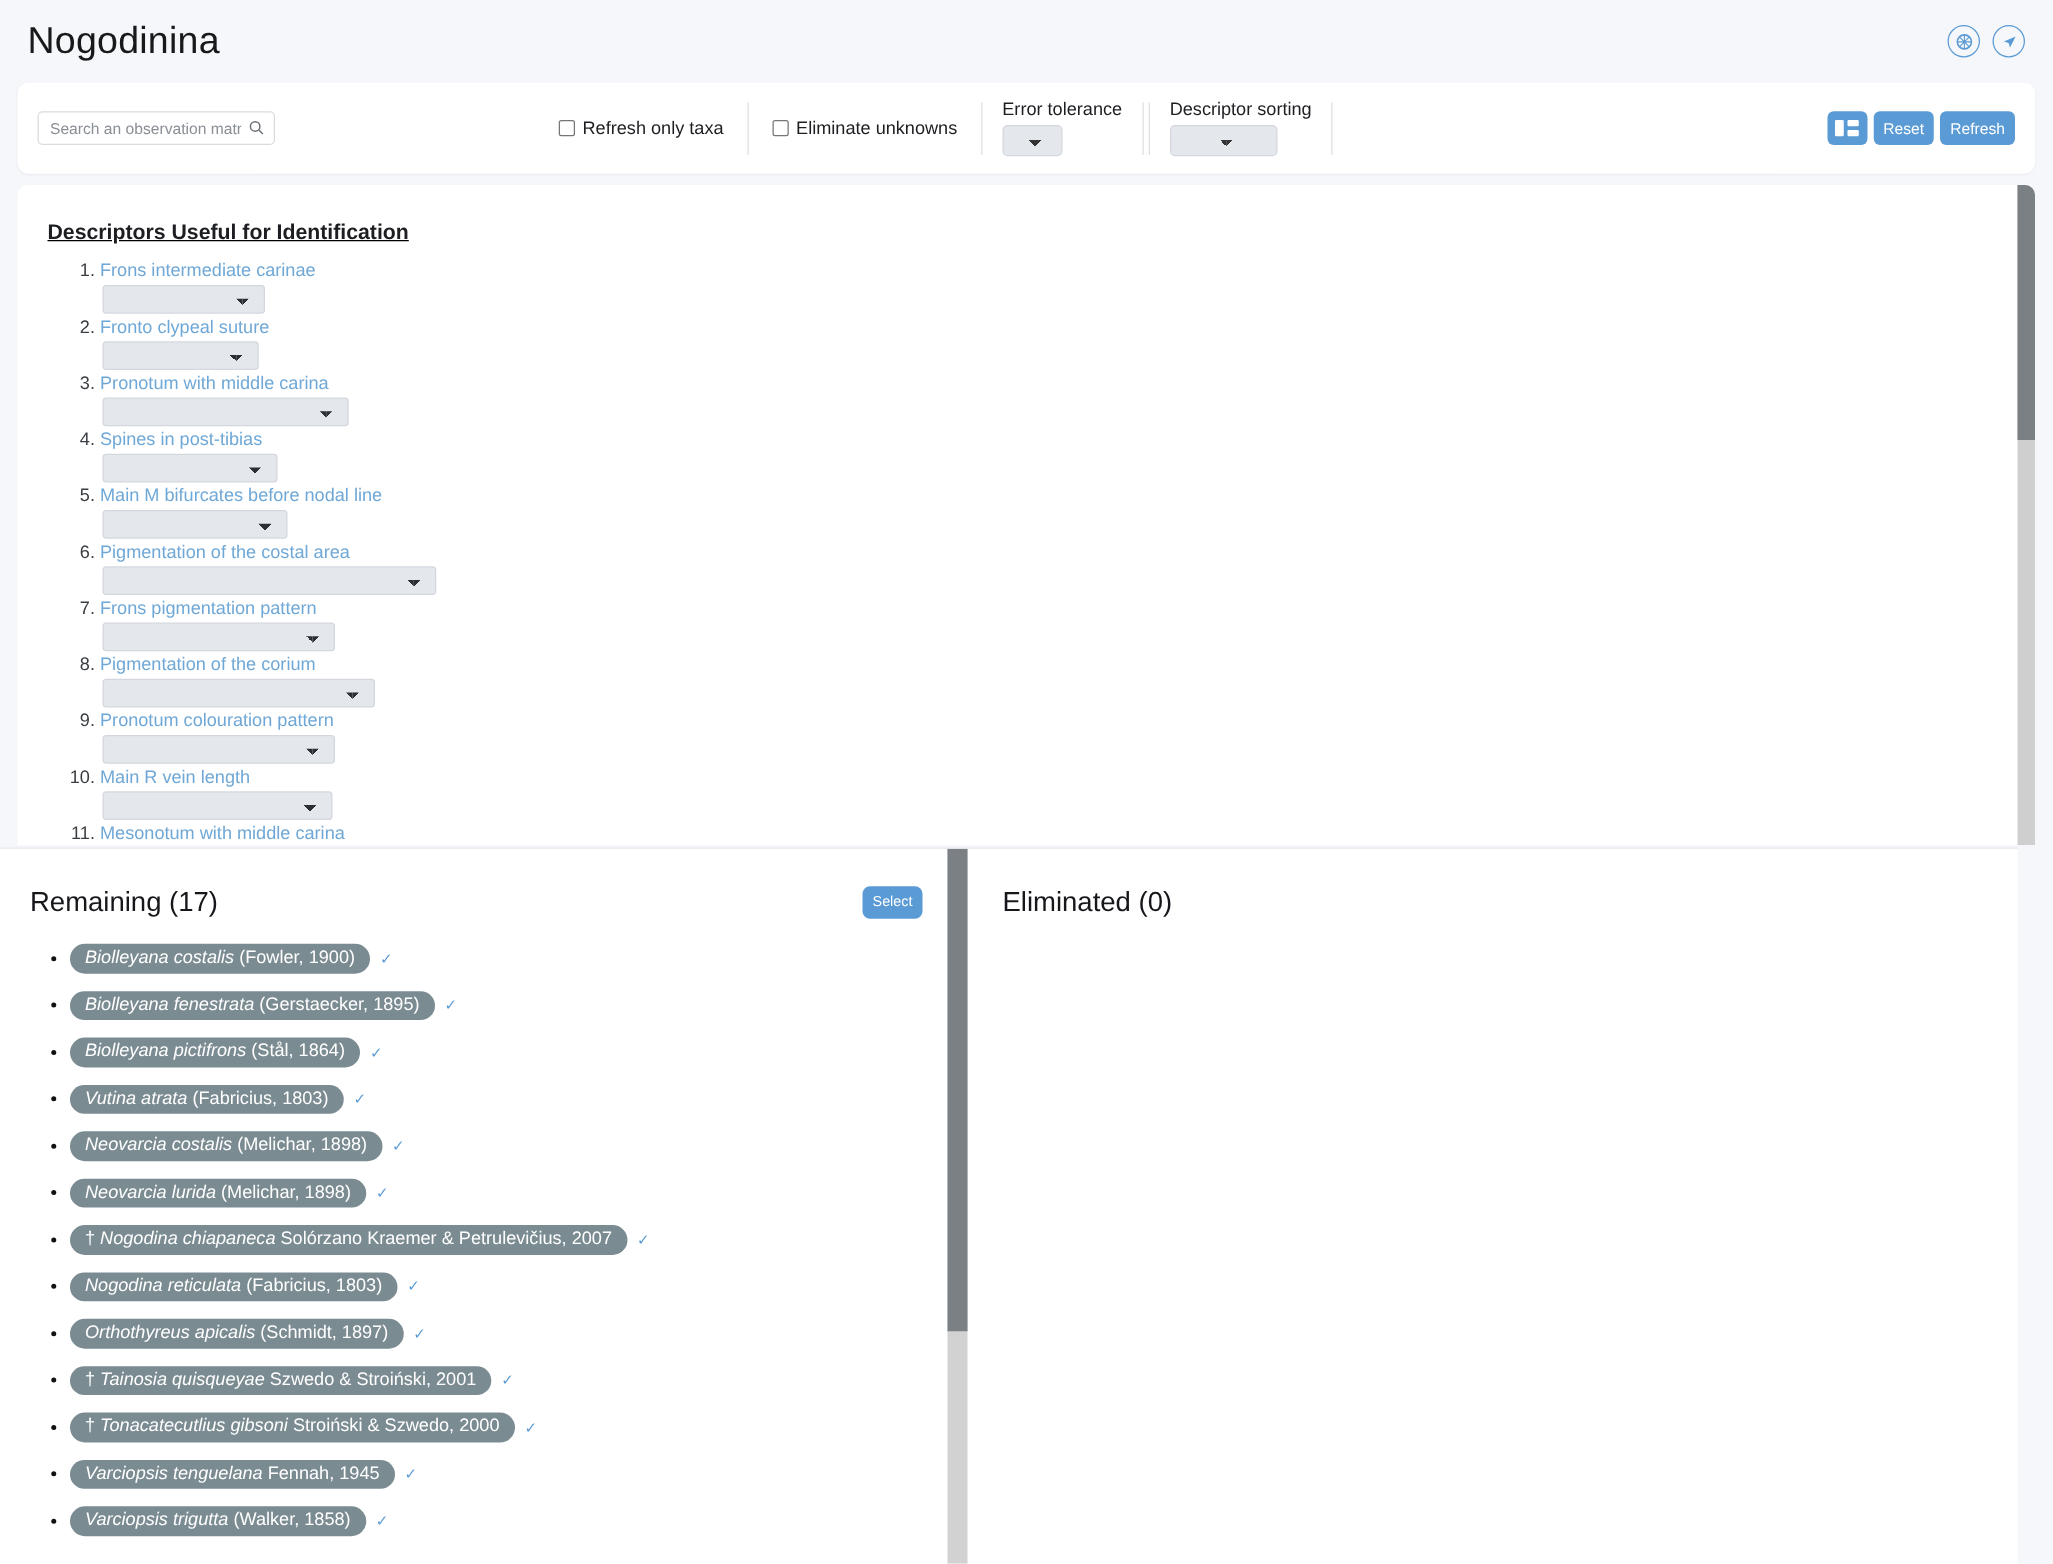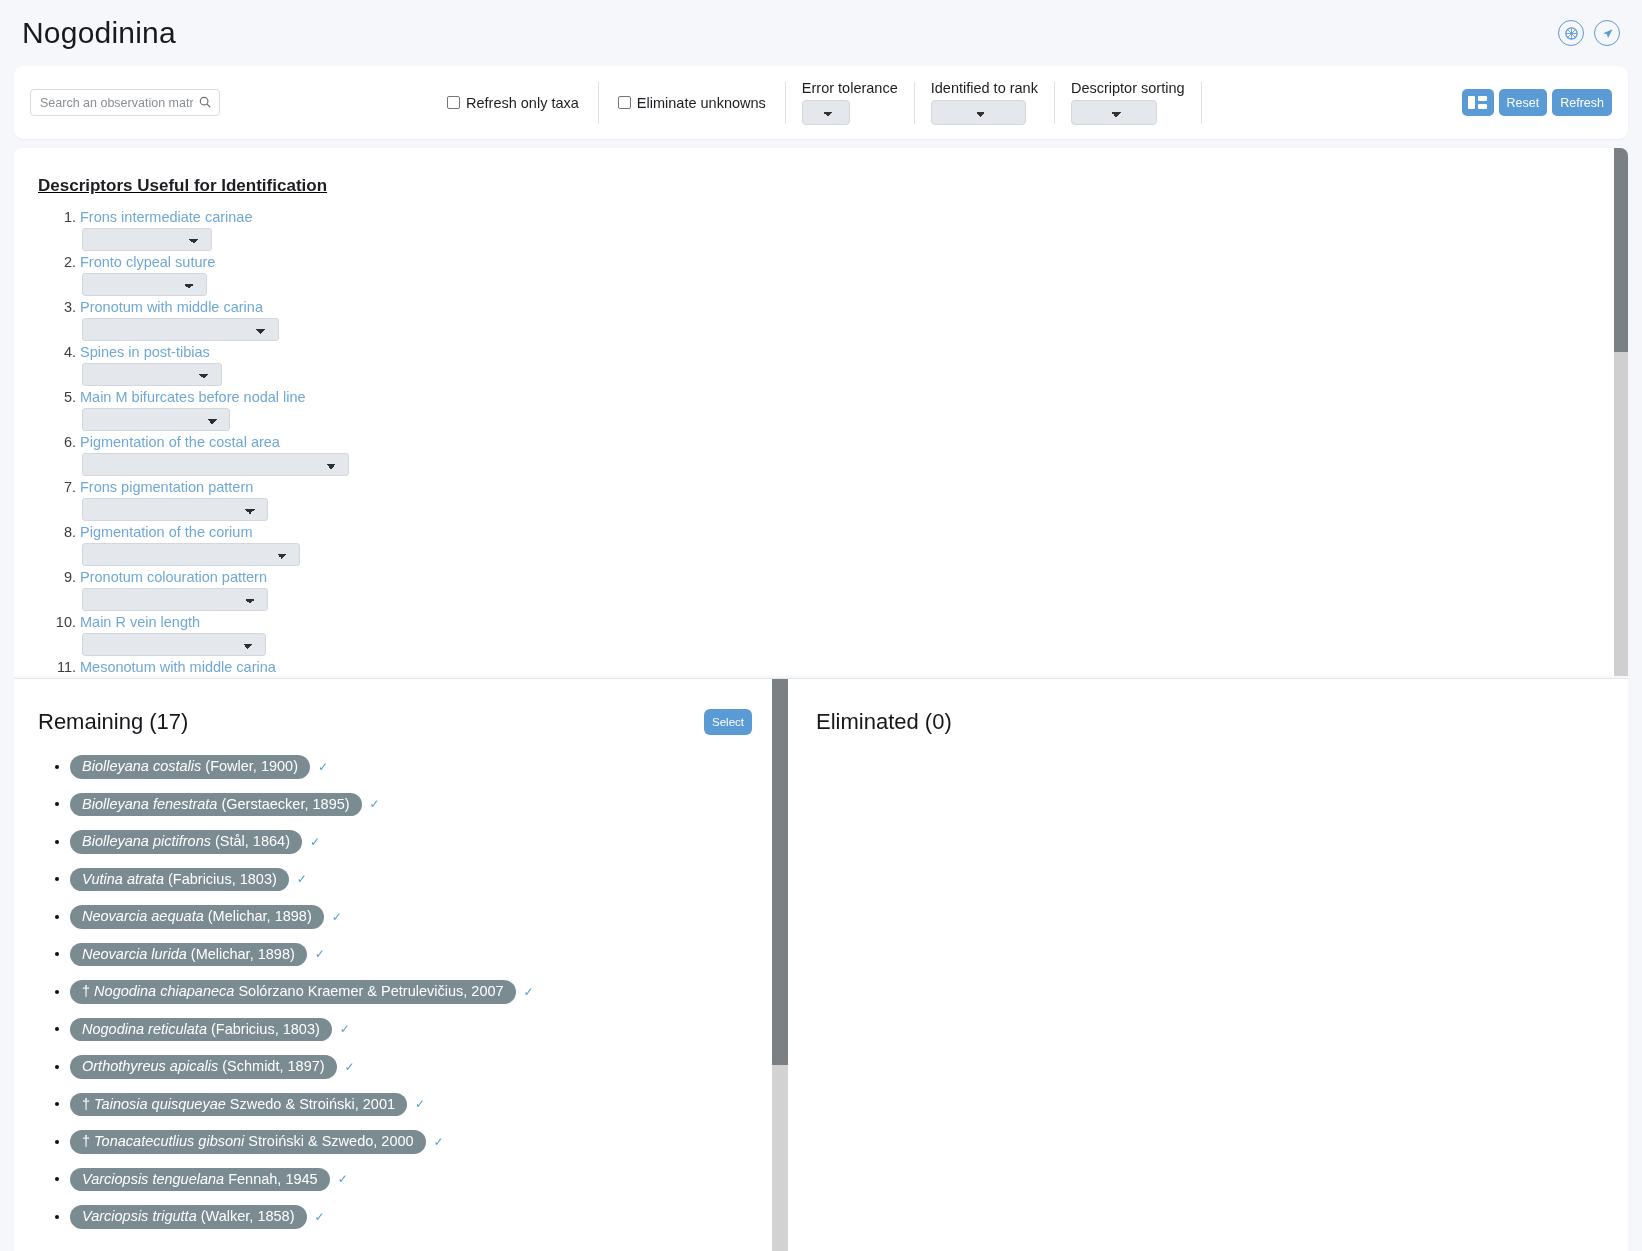--- a/index.html
+++ b/index.html
@@ -259,21 +259,21 @@
     position: absolute;
     top: 0; left: 0;
     width: 14px;
     height: 204px;
     background: #7b8085;
   }
 
   
   .results-panel {
     position: absolute;
-    left: 14px; top: 678px;
+    left: 0; top: 678px;
     width: 1614px;
     height: 573px;
     background: #fff;
     border-top: 1px solid #e3e6ea;
     display: flex;
     overflow: hidden;
   }
   .remaining-col {
     width: 758px;
     position: relative;
@@ -395,24 +395,20 @@
 
   <div class="vdiv"></div>
 
   <div class="field-group">
     <span class="field-label">Error tolerance</span>
     <select class="mini-select w-err"><option></option></select>
   </div>
 
   <div class="vdiv"></div>
 
-  <div class="field-group">
-    <span class="field-label">Identified to rank</span>
-    <select class="mini-select w-rank"><option></option></select>
-  </div>
 
   <div class="vdiv"></div>
 
   <div class="field-group">
     <span class="field-label">Descriptor sorting</span>
     <select class="mini-select w-sort"><option></option></select>
   </div>
 
   <div class="vdiv"></div>
 
@@ -459,21 +455,21 @@
   <div class="remaining-col">
     <div class="col-head">
       <span class="col-title">Remaining (17)</span>
       <button class="select-btn">Select</button>
     </div>
     <ul class="taxa-list" id="taxa-list">
         <li><span class="taxon-chip"><span class="auth"></span><span class="sci">Biolleyana costalis</span> <span class="auth">(Fowler, 1900)</span></span><span class="chk-mark">✓</span></li>
         <li><span class="taxon-chip"><span class="auth"></span><span class="sci">Biolleyana fenestrata</span> <span class="auth">(Gerstaecker, 1895)</span></span><span class="chk-mark">✓</span></li>
         <li><span class="taxon-chip"><span class="auth"></span><span class="sci">Biolleyana pictifrons</span> <span class="auth">(Stål, 1864)</span></span><span class="chk-mark">✓</span></li>
         <li><span class="taxon-chip"><span class="auth"></span><span class="sci">Vutina atrata</span> <span class="auth">(Fabricius, 1803)</span></span><span class="chk-mark">✓</span></li>
-        <li><span class="taxon-chip"><span class="auth"></span><span class="sci">Neovarcia aequata</span> <span class="auth">(Melichar, 1898)</span></span><span class="chk-mark">✓</span></li>
+        <li><span class="taxon-chip"><span class="auth"></span><span class="sci">Neovarcia costalis</span> <span class="auth">(Melichar, 1898)</span></span><span class="chk-mark">✓</span></li>
         <li><span class="taxon-chip"><span class="auth"></span><span class="sci">Neovarcia lurida</span> <span class="auth">(Melichar, 1898)</span></span><span class="chk-mark">✓</span></li>
         <li><span class="taxon-chip"><span class="auth">† </span><span class="sci">Nogodina chiapaneca</span> <span class="auth">Solórzano Kraemer &amp; Petrulevičius, 2007</span></span><span class="chk-mark">✓</span></li>
         <li><span class="taxon-chip"><span class="auth"></span><span class="sci">Nogodina reticulata</span> <span class="auth">(Fabricius, 1803)</span></span><span class="chk-mark">✓</span></li>
         <li><span class="taxon-chip"><span class="auth"></span><span class="sci">Orthothyreus apicalis</span> <span class="auth">(Schmidt, 1897)</span></span><span class="chk-mark">✓</span></li>
         <li><span class="taxon-chip"><span class="auth">† </span><span class="sci">Tainosia quisqueyae</span> <span class="auth">Szwedo &amp; Stroiński, 2001</span></span><span class="chk-mark">✓</span></li>
         <li><span class="taxon-chip"><span class="auth">† </span><span class="sci">Tonacatecutlius gibsoni</span> <span class="auth">Stroiński &amp; Szwedo, 2000</span></span><span class="chk-mark">✓</span></li>
         <li><span class="taxon-chip"><span class="auth"></span><span class="sci">Varciopsis tenguelana</span> <span class="auth">Fennah, 1945</span></span><span class="chk-mark">✓</span></li>
         <li><span class="taxon-chip"><span class="auth"></span><span class="sci">Varciopsis trigutta</span> <span class="auth">(Walker, 1858)</span></span><span class="chk-mark">✓</span></li>
       </ul>
   </div>

